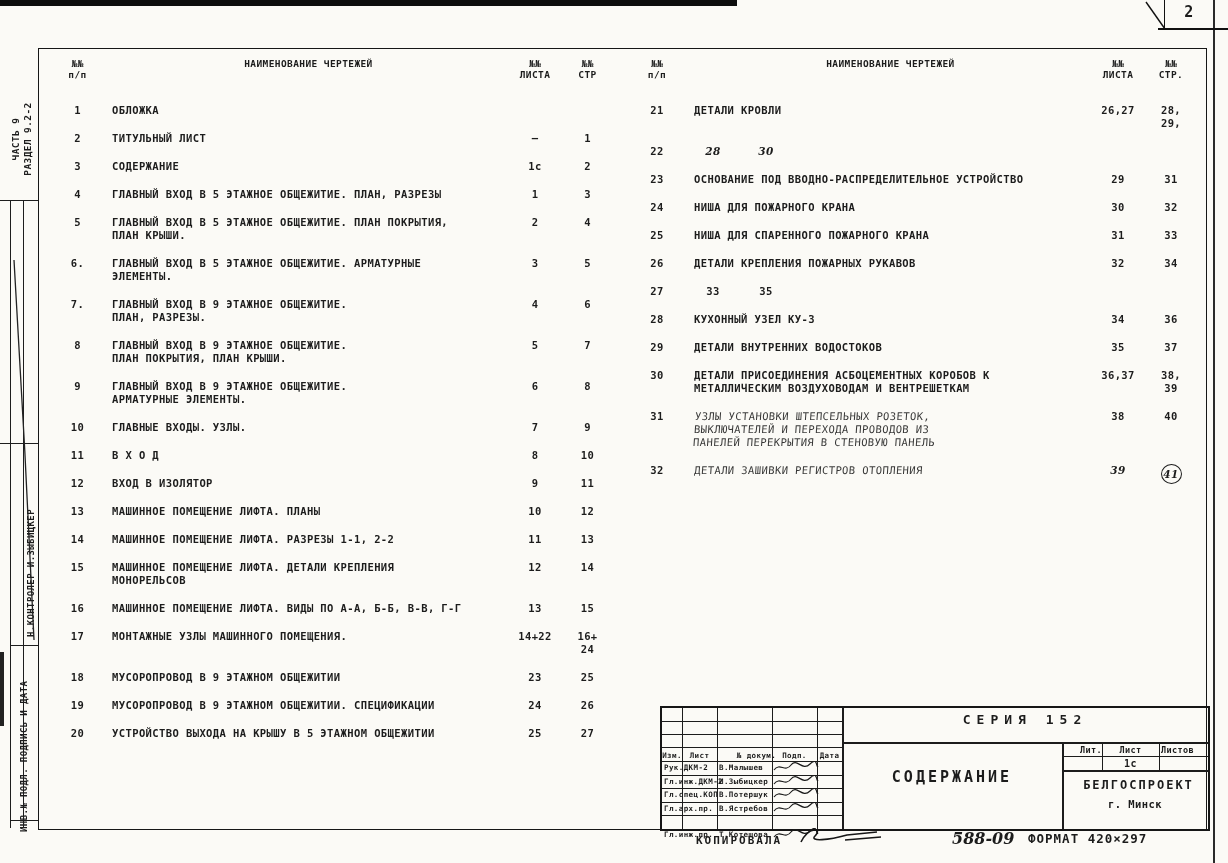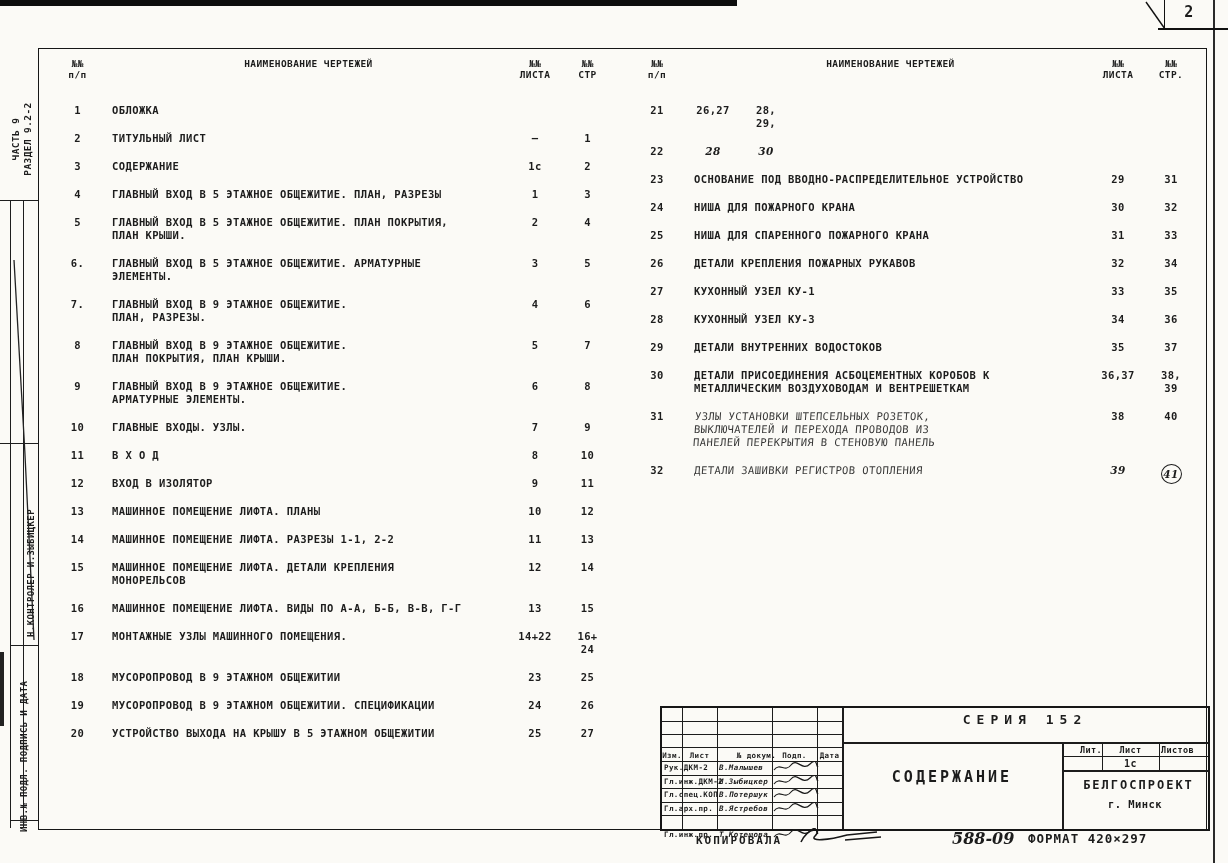--- a/index.html
+++ b/index.html
@@ -42,21 +42,21 @@
   .tblock .vl,.tblock .hl{background:#1c1c1c;}
   .tb-series{position:absolute;left:180px;top:4px;width:366px;text-align:center;font-size:13px;letter-spacing:6px;}
   .tb-title{position:absolute;left:180px;top:60px;width:220px;text-align:center;font-size:15px;letter-spacing:3px;}
   .tb-org{position:absolute;left:400px;top:70px;width:153px;text-align:center;font-size:12px;letter-spacing:2px;line-height:15px;}
   .tb-city{position:absolute;left:400px;top:90px;width:146px;text-align:center;font-size:10.5px;}
   .lit-h{position:absolute;top:37px;font-size:8.5px;text-align:center;}
   .lit-v{position:absolute;left:440px;top:50px;width:57px;text-align:center;font-size:10px;}
   .hdr-c{position:absolute;top:42px;font-size:7.5px;text-align:center;height:11px;line-height:11px;}
   .sr{position:absolute;left:0;width:180px;height:13px;font-size:7.5px;line-height:13px;white-space:nowrap;overflow:visible;}
   .sr .role{position:absolute;left:2px;width:53px;display:inline-block;}
-  .sr .nm{position:absolute;left:57px;width:54px;display:inline-block;font-size:7.5px;font-style:italic;}
+  .sr .nm{position:absolute;left:57px;width:54px;display:inline-block;font-size:7.5px;}
   .sr svg{position:absolute;left:110px;top:0;}
   .sign-rows .sr:nth-of-type(1){top:53px;} .sign-rows .sr:nth-of-type(2){top:67px;}
   .sign-rows .sr:nth-of-type(3){top:80px;} .sign-rows .sr:nth-of-type(4){top:94px;}
   .sign-rows .sr:nth-of-type(5){top:120px;border-radius:6px;}
   
   .copied{position:absolute;left:696px;top:834px;font-size:11px;letter-spacing:2px;}
   .copied-sig{position:absolute;left:795px;top:824px;}
   .stamp-code{position:absolute;left:952px;top:829px;font-size:16px;}
   .fmt{position:absolute;left:1028px;top:831px;font-size:12.5px;letter-spacing:1px;}
 </style>
@@ -262,20 +262,21 @@
       <div class="c-name" style="text-align:center;">НАИМЕНОВАНИЕ ЧЕРТЕЖЕЙ</div>
       <div class="c-sheet">№№
 ЛИСТА</div>
       <div class="c-page">№№
 СТР.</div>
     </div>
     <div class="rows">
 
         <div class="row st">
           <div class="c-num">21</div>
+          <div class="c-name">ДЕТАЛИ КРОВЛИ</div>
           <div class="c-sheet"><span class="sv">26,27</span></div>
           <div class="c-page"><span class="pv">28,
 29,</span></div>
         </div>
 
         <div class="row st">
           <div class="c-num">22</div>
           <div class="c-sheet"><span class="sv hw">28</span></div>
           <div class="c-page"><span class="pv hw">30</span></div>
         </div>
@@ -303,21 +304,20 @@
 
         <div class="row st">
           <div class="c-num">26</div>
           <div class="c-name">ДЕТАЛИ КРЕПЛЕНИЯ ПОЖАРНЫХ РУКАВОВ</div>
           <div class="c-sheet"><span class="sv">32</span></div>
           <div class="c-page"><span class="pv">34</span></div>
         </div>
 
         <div class="row st">
           <div class="c-num">27</div>
-          <div class="c-name">КУХОННЫЙ УЗЕЛ  КУ-1</div>
           <div class="c-sheet"><span class="sv">33</span></div>
           <div class="c-page"><span class="pv">35</span></div>
         </div>
 
         <div class="row st">
           <div class="c-num">28</div>
           <div class="c-name">КУХОННЫЙ УЗЕЛ КУ-3</div>
           <div class="c-sheet"><span class="sv">34</span></div>
           <div class="c-page"><span class="pv">36</span></div>
         </div>

